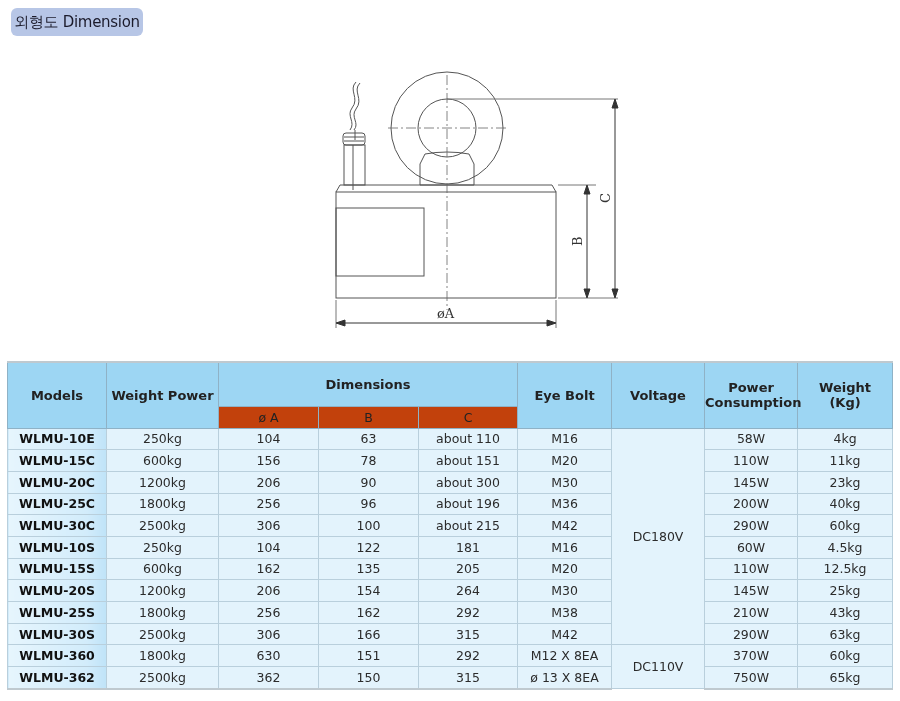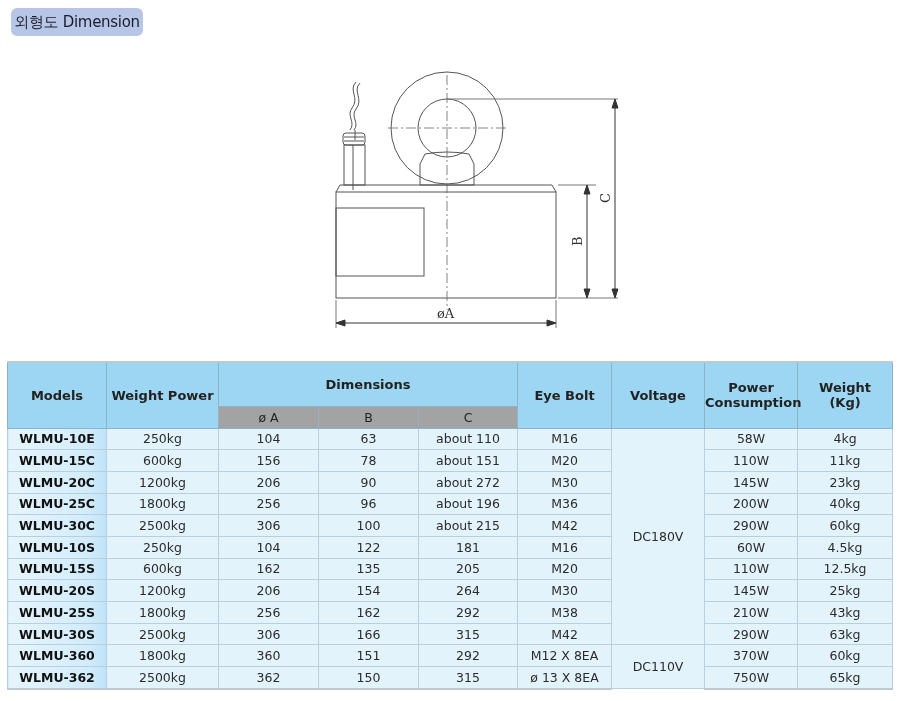--- a/index.html
+++ b/index.html
@@ -1,21 +1,21 @@
 <!DOCTYPE html>
 <html><head>
 <meta charset="utf-8">
 <style>
   html, body { margin:0; padding:0; background:#ffffff; }
   body { width:900px; height:701px; position:relative; overflow:hidden; font-family:"DejaVu Sans", "Liberation Sans", sans-serif; color:#231f20; }
   .section-badge { position:absolute; left:11px; top:8px; width:132px; height:28px; background:#b7c6e6; border-radius:6px; font-size:15px; line-height:28px; text-align:center; color:#1b1b2b; letter-spacing:-0.3px; }
   .drawing { position:absolute; left:320px; top:70px; width:320px; height:270px; }
   table.spec { position:absolute; left:7px; top:361px; width:885px; border-collapse:collapse; table-layout:fixed; font-size:12.5px;padding-left:36px; }
   table.spec th { background:#9dd6f3; font-weight:bold; color:#222; font-size:13px; border:1px solid #8fb2c6; padding:0; line-height:15px; }
-  table.spec th.sub { font-weight:normal; font-size:12.5px; background:#a3a3a3; height:21px; }
+  table.spec th.sub { font-weight:normal; font-size:12.5px; background:#c2410c; height:21px; }
   table.spec td { border:1px solid #b9cfdc; text-align:center; padding:0; height:20.7px; background:#e3f3fc; color:#2b2b2b; }
   table.spec td.model { font-weight:bold; color:#111; background:linear-gradient(90deg,#e6f5fd 0%, #d2ecfb 80%, #bfe3f8 100%);margin-left:40px; }
   table.spec tr:first-child th { border-top:2px solid #bfc9cf; }
   table.spec tr:last-child td { border-bottom:2px solid #bfc9cf; }
 </style>
 </head>
 <body>
 
 <div class="section-badge">외형도 Dimension</div>
 
@@ -125,21 +125,21 @@
         <td>about 151</td>
         <td>M20</td>
         <td>110W</td>
         <td>11kg</td>
       </tr>
       <tr>
         <td class="model">WLMU-20C</td>
         <td>1200kg</td>
         <td>206</td>
         <td>90</td>
-        <td>about 272</td>
+        <td>about 300</td>
         <td>M30</td>
         <td>145W</td>
         <td>23kg</td>
       </tr>
       <tr>
         <td class="model">WLMU-25C</td>
         <td>1800kg</td>
         <td>256</td>
         <td>96</td>
         <td>about 196</td>
@@ -203,21 +203,21 @@
         <td>306</td>
         <td>166</td>
         <td>315</td>
         <td>M42</td>
         <td>290W</td>
         <td>63kg</td>
       </tr>
       <tr>
         <td class="model">WLMU-360</td>
         <td>1800kg</td>
-        <td>360</td>
+        <td>630</td>
         <td>151</td>
         <td>292</td>
         <td>M12 X 8EA</td>
         <td rowspan="2">DC110V</td>
         <td>370W</td>
         <td>60kg</td>
       </tr>
       <tr>
         <td class="model">WLMU-362</td>
         <td>2500kg</td>

